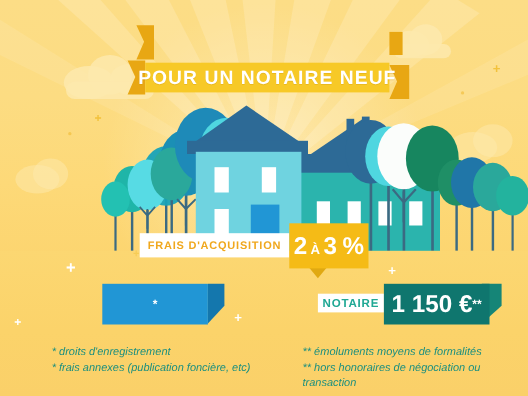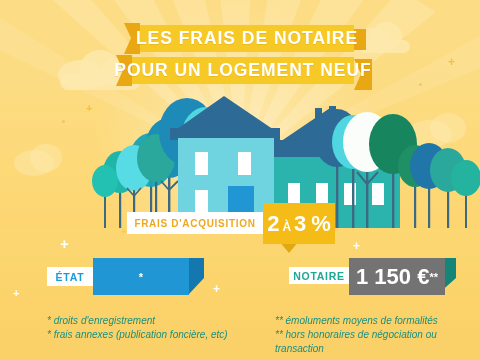--- a/index.html
+++ b/index.html
@@ -63,21 +63,21 @@
   #chip-notaire{left:289px;top:267px;width:60px;height:17px;font-size:10.5px;color:#20a894;}
 
   
   .ribbon{
     position:absolute;display:flex;align-items:center;justify-content:center;
     color:#ffffff;font-weight:bold;white-space:nowrap;
   }
   #val-acq{left:263px;top:203px;width:72px;height:41px;background:#f5bb16;font-size:22px;}
   #val-acq .small{font-size:12px;padding:0 3px;position:relative;top:3px;}
   #val-etat{left:93px;top:258px;width:96px;height:37px;background:#2196d5;font-size:22px;}
-  #val-notaire{left:349px;top:258px;width:96px;height:37px;background:#737373;font-size:22px;}
+  #val-notaire{left:349px;top:258px;width:96px;height:37px;background:#0f766e;font-size:22px;}
   .sup{font-size:11px;vertical-align:super;}
 
   
   .footnote{
     position:absolute;font-style:italic;font-size:10px;line-height:1.42;
     color:#1b8f7f;font-family:"Liberation Sans", sans-serif;
   }
   #foot-left{left:47px;top:314px;width:200px;}
   #foot-right{left:275px;top:314px;width:205px;}
 
@@ -234,41 +234,39 @@
 
     <polygon points="124,23 140,23 140,54 124,54 131,38" fill="#e8a713"></polygon>
 
     <polygon points="354,29 366,29 366,50 354,50" fill="#e8a713"></polygon>
 
     <polygon points="116,55 132,55 132,86 116,86 123,70" fill="#e8a713"></polygon>
 
     <polygon points="354,59 372,59 372,90 354,90 361,74" fill="#e8a713"></polygon>
   </svg>
 
-  <div class="banner banner-title" id="title1">LES FRAIS DE NOTAIRE</div>
-  <div class="banner banner-title" id="title2">POUR UN LOGEMENT NEUF</div>
+  <div class="banner banner-title" id="title2">POUR UN NOTAIRE NEUF</div>
 
   <svg style="position:absolute;left:255px;top:200px;width:100px;height:60px;" viewBox="0 0 100 60">
     <polygon points="24,41 44,41 34,53" fill="#e0a912"></polygon>
   </svg>
 
   <div class="chip" id="chip-acq">FRAIS D'ACQUISITION</div>
 
   <div class="ribbon" id="val-acq">
     <span>2</span>
     <span class="small">À</span>
     <span>3</span>
     <span style="padding-left:5px;">%</span>
   </div>
 
   <svg style="position:absolute;left:180px;top:256px;width:40px;height:50px;" viewBox="0 0 40 50">
     <polygon points="9,2 24,2 24,22 9,38" fill="#1477ad"></polygon>
   </svg>
 
-  <div class="chip" id="chip-etat">ÉTAT</div>
 
   <div class="ribbon" id="val-etat">
       <span class="sup">*</span>
   </div>
 
   <svg style="position:absolute;left:436px;top:256px;width:44px;height:50px;" viewBox="0 0 44 50">
     <polygon points="2,2 20,2 20,22 2,38" fill="#158577"></polygon>
   </svg>
 
   <div class="chip" id="chip-notaire">NOTAIRE</div>

